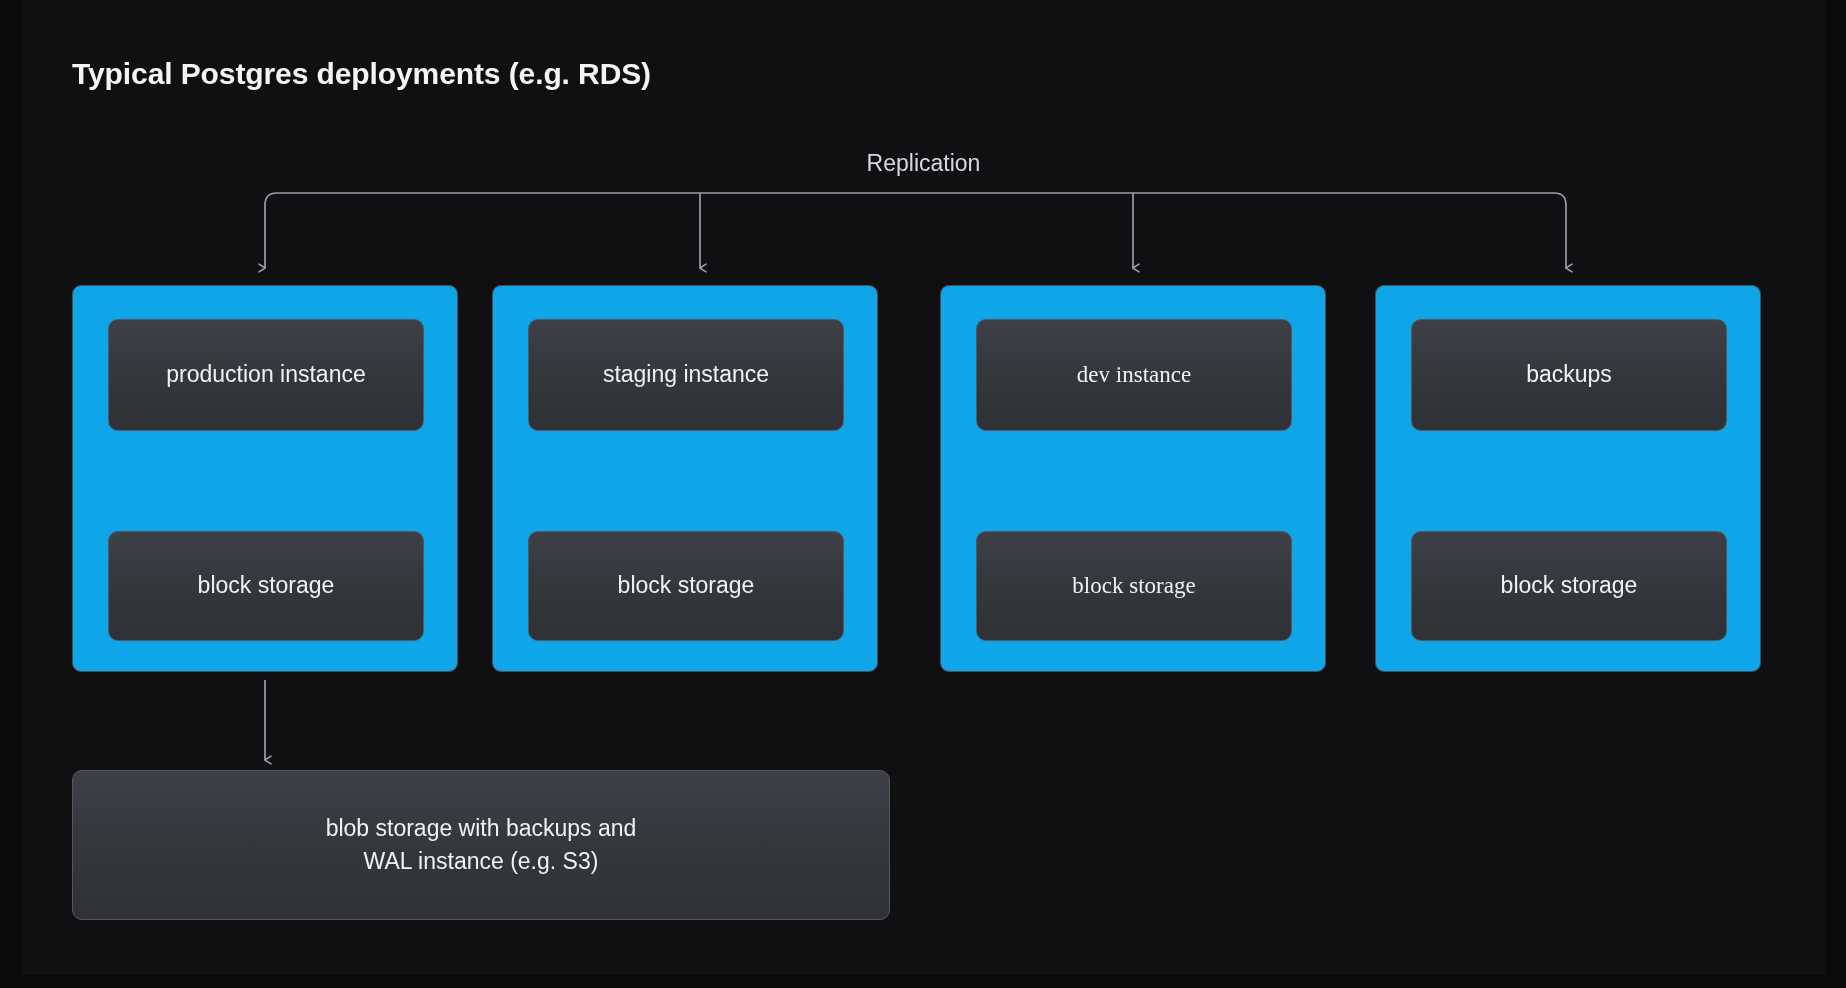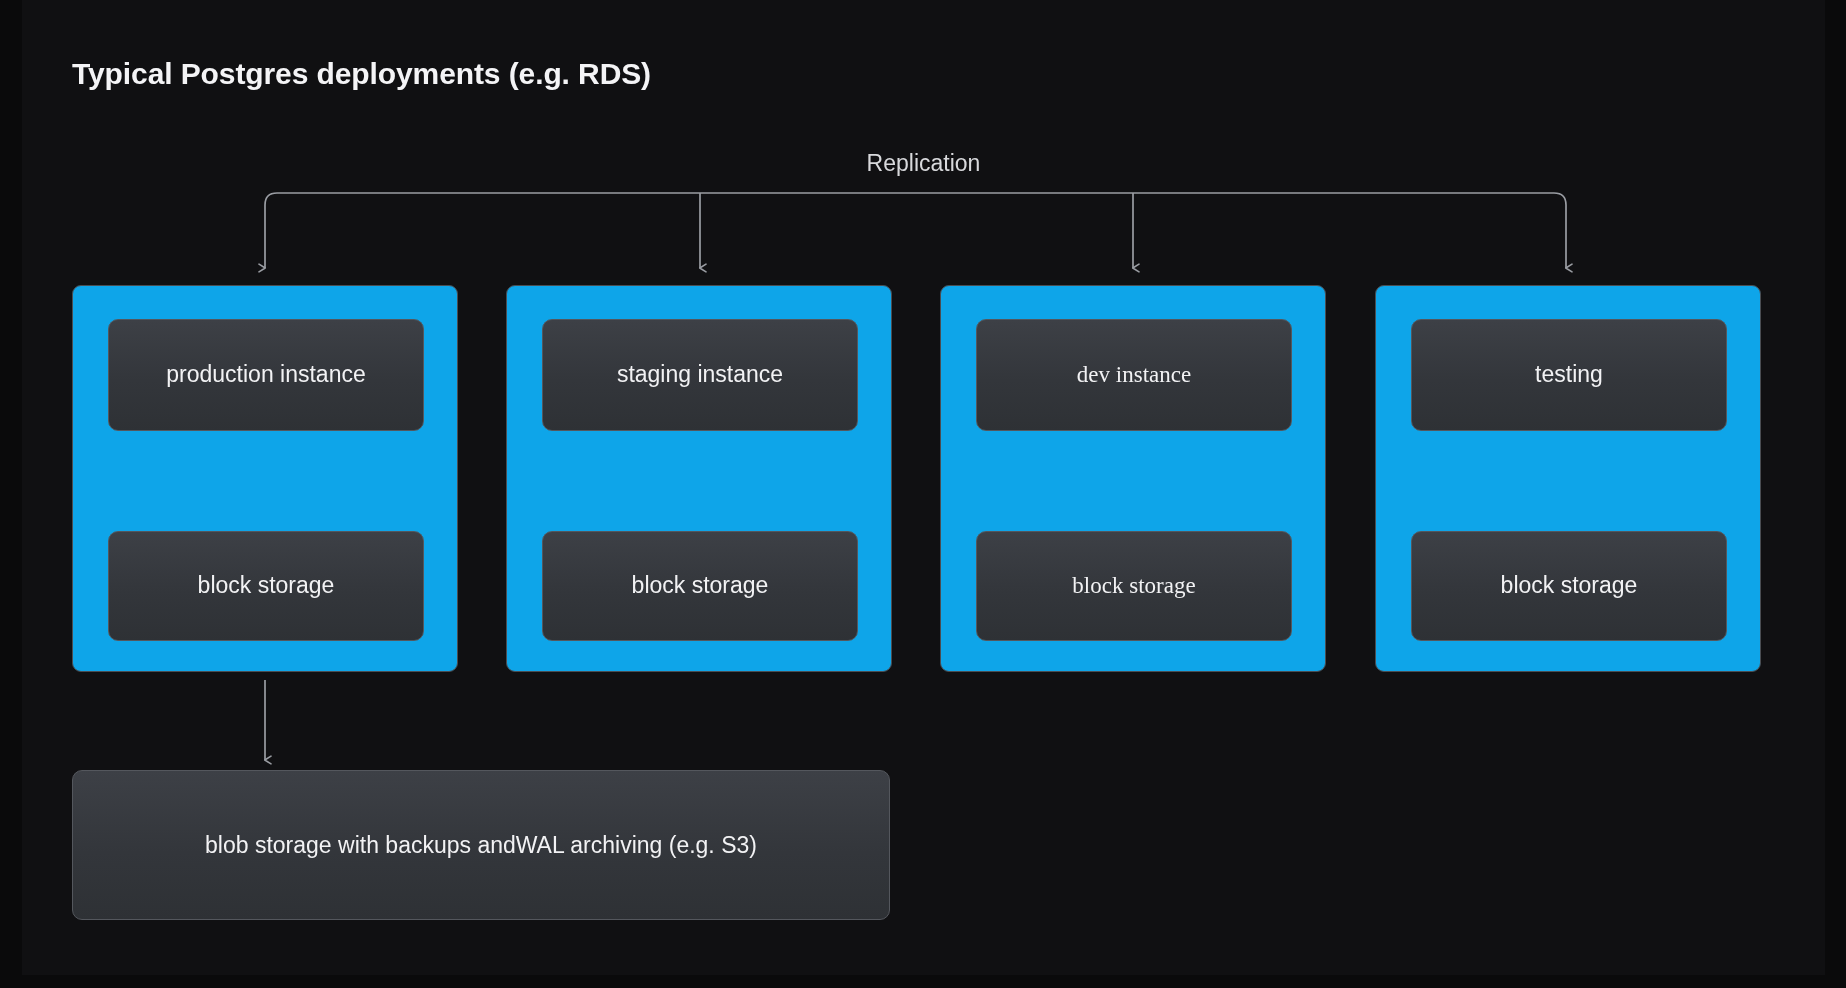--- a/index.html
+++ b/index.html
@@ -49,21 +49,21 @@
   .env-group {
     position:absolute;
     top:285px;
     width:386px;
     height:387px;
     background:#0ea5e9;
     border:1px solid #4a4d52;
     border-radius:9px;
   }
   .env-group.col0 { left:50px; }
-  .env-group.col1 { left:484px; }
+  .env-group.col1 { left:470px; }
   .env-group.col2 { left:918px;font-family:Liberation Serif, serif; }
   .env-group.col3 { left:1353px; }
 
   .node-box {
     position:absolute;
     left:35px;
     width:316px;
     background:linear-gradient(180deg,#3d4046 0%,#33363b 55%,#2e3135 100%);
     border:1px solid #54575d;
     border-radius:10px;
@@ -81,21 +81,21 @@
   #blob-node {
     position:absolute;
     left:50px; top:770px;
     width:818px; height:150px;
     background:linear-gradient(180deg,#3d4046 0%,#33363b 55%,#2e3135 100%);
     border:1px solid #54575d;
     border-radius:10px;
     display:flex;
     align-items:center;
     justify-content:center;
-    flex-direction:row;
+    flex-direction:column;
     color:#f2f2f4;
     font-size:23px;
     text-align:center;
     line-height:1.42;
   }
   #blob-node span { display:block; }
 </style>
 </head>
 <body>
 
@@ -145,23 +145,23 @@
       <div class="node-box instance">staging instance</div>
       <div class="node-box storage">block storage</div>
     </div>
 
     <div class="env-group col2">
       <div class="node-box instance">dev instance</div>
       <div class="node-box storage">block storage</div>
     </div>
 
     <div class="env-group col3">
-      <div class="node-box instance">testing</div>
+      <div class="node-box instance">backups</div>
       <div class="node-box storage">block storage</div>
     </div>
 
     <div id="blob-node">
       <span>blob storage with backups and</span>
-      <span>WAL archiving (e.g. S3)</span>
+      <span>WAL instance (e.g. S3)</span>
     </div>
 
   </div>
 </div>
 
 </body></html>

